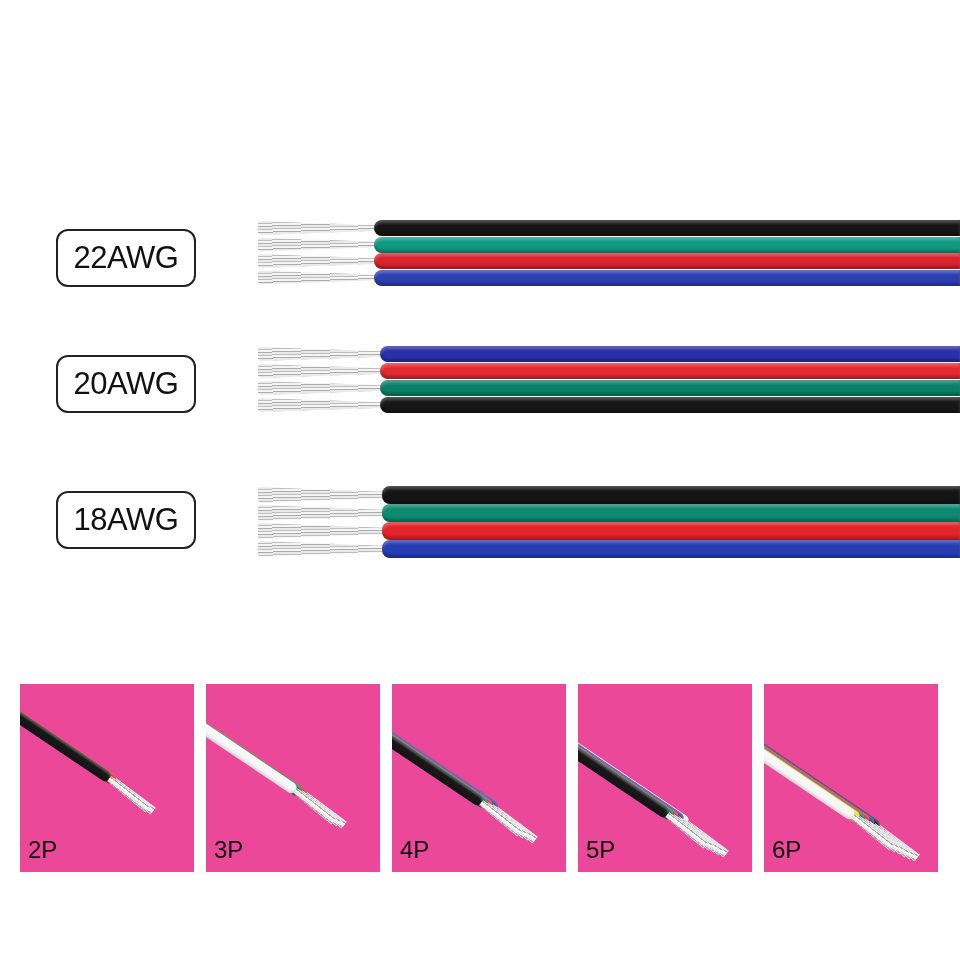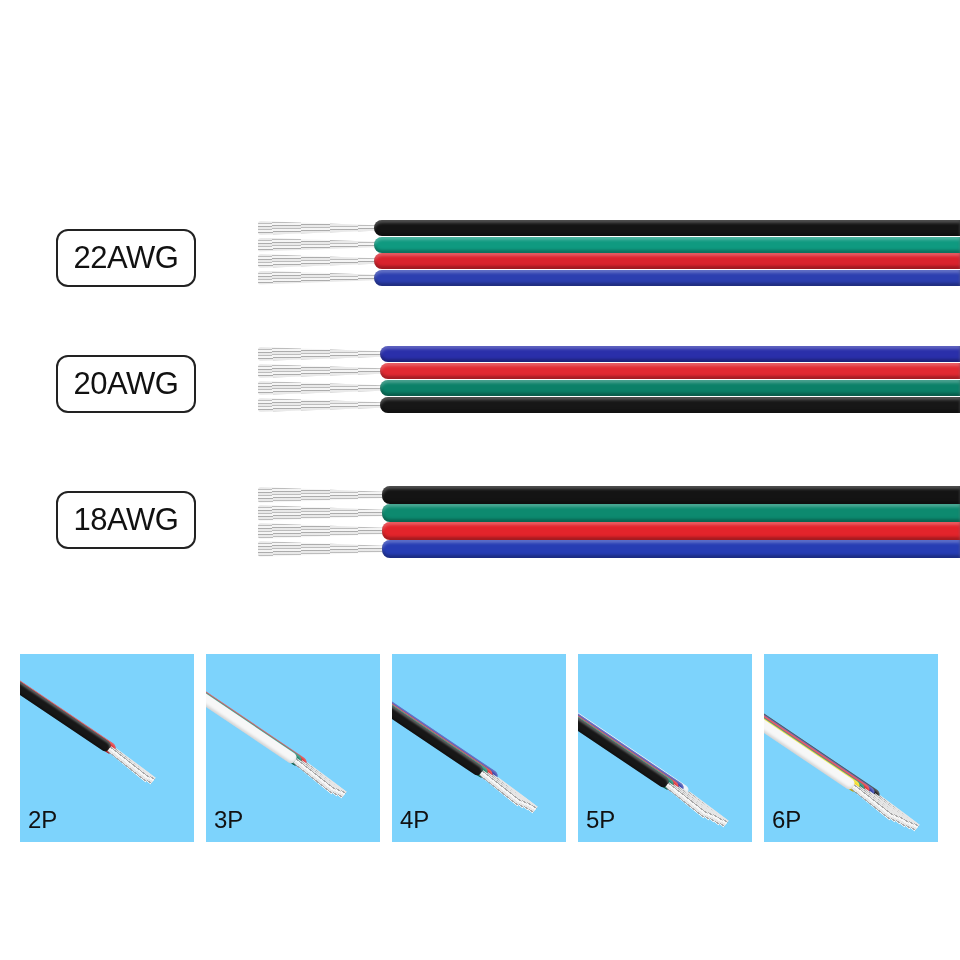--- a/index.html
+++ b/index.html
@@ -3,21 +3,21 @@
 <meta charset="utf-8">
 <style>
   html,body{margin:0;padding:0;background:#fff;}
   body{width:960px;height:960px;position:relative;overflow:hidden;font-family:"Liberation Sans","DejaVu Sans",sans-serif;}
   .awg-label{position:absolute;left:56px;width:140px;height:58px;border:2px solid #222;border-radius:12px;box-sizing:border-box;display:flex;align-items:center;justify-content:center;font-size:31px;color:#111;letter-spacing:-0.5px;background:#fff;}
   .cable{position:absolute;left:258px;width:702px;}
   .strand{position:absolute;left:0;height:12px;border-radius:3px;
     background:repeating-linear-gradient(178deg,#e8e8e8 0 2px,#b9b9b9 2px 3px,#f4f4f4 3px 5px,#a8a8a8 5px 6px);
     clip-path:polygon(0 0,100% 30%,100% 70%,0 100%);opacity:.95;}
   .wire{position:absolute;height:16px;right:0;border-radius:8px 0 0 8px;box-shadow:inset 0 -3px 3px rgba(0,0,0,.28), inset 0 3px 3px rgba(255,255,255,.25);}
-  .panel{position:absolute;top:654px;width:174px;height:188px;background:#7dd3fc;overflow:hidden;}
+  .panel{position:absolute;top:684px;width:174px;height:188px;background:#ec4899;overflow:hidden;}
   .panel-label{position:absolute;left:8px;bottom:8px;font-size:24px;color:#111;}
   .pwire{position:absolute;height:11px;transform-origin:0 50%;transform:rotate(34deg);border-radius:0 5px 5px 0;box-shadow:inset 0 -2px 2px rgba(0,0,0,.25), inset 0 2px 2px rgba(255,255,255,.3);}
   .pstrand{position:absolute;height:9px;transform-origin:0 50%;transform:rotate(38deg);
     background:repeating-linear-gradient(180deg,#e6e6e6 0 2px,#a9a9a9 2px 3px,#f6f6f6 3px 5px);
     clip-path:polygon(0 15%,100% 0,100% 100%,0 85%);}
 </style>
 </head>
 <body>
 
 <div class="awg-label" style="top:229px">22AWG</div>

